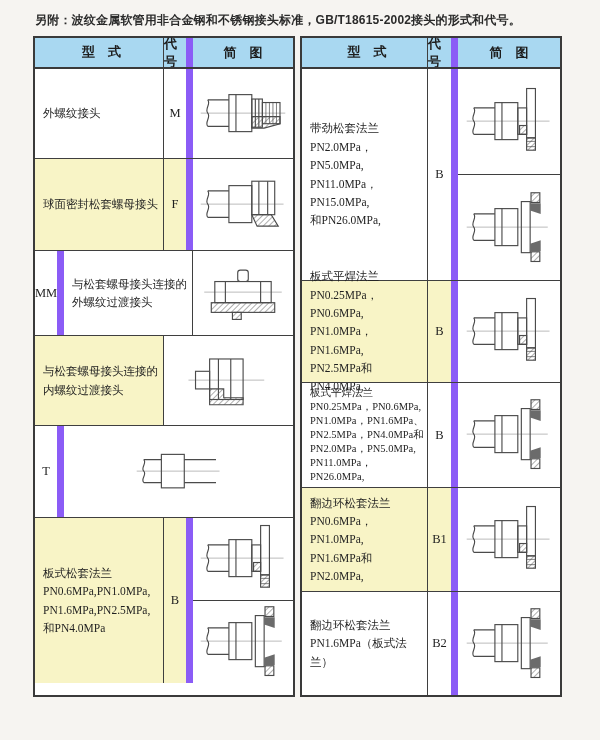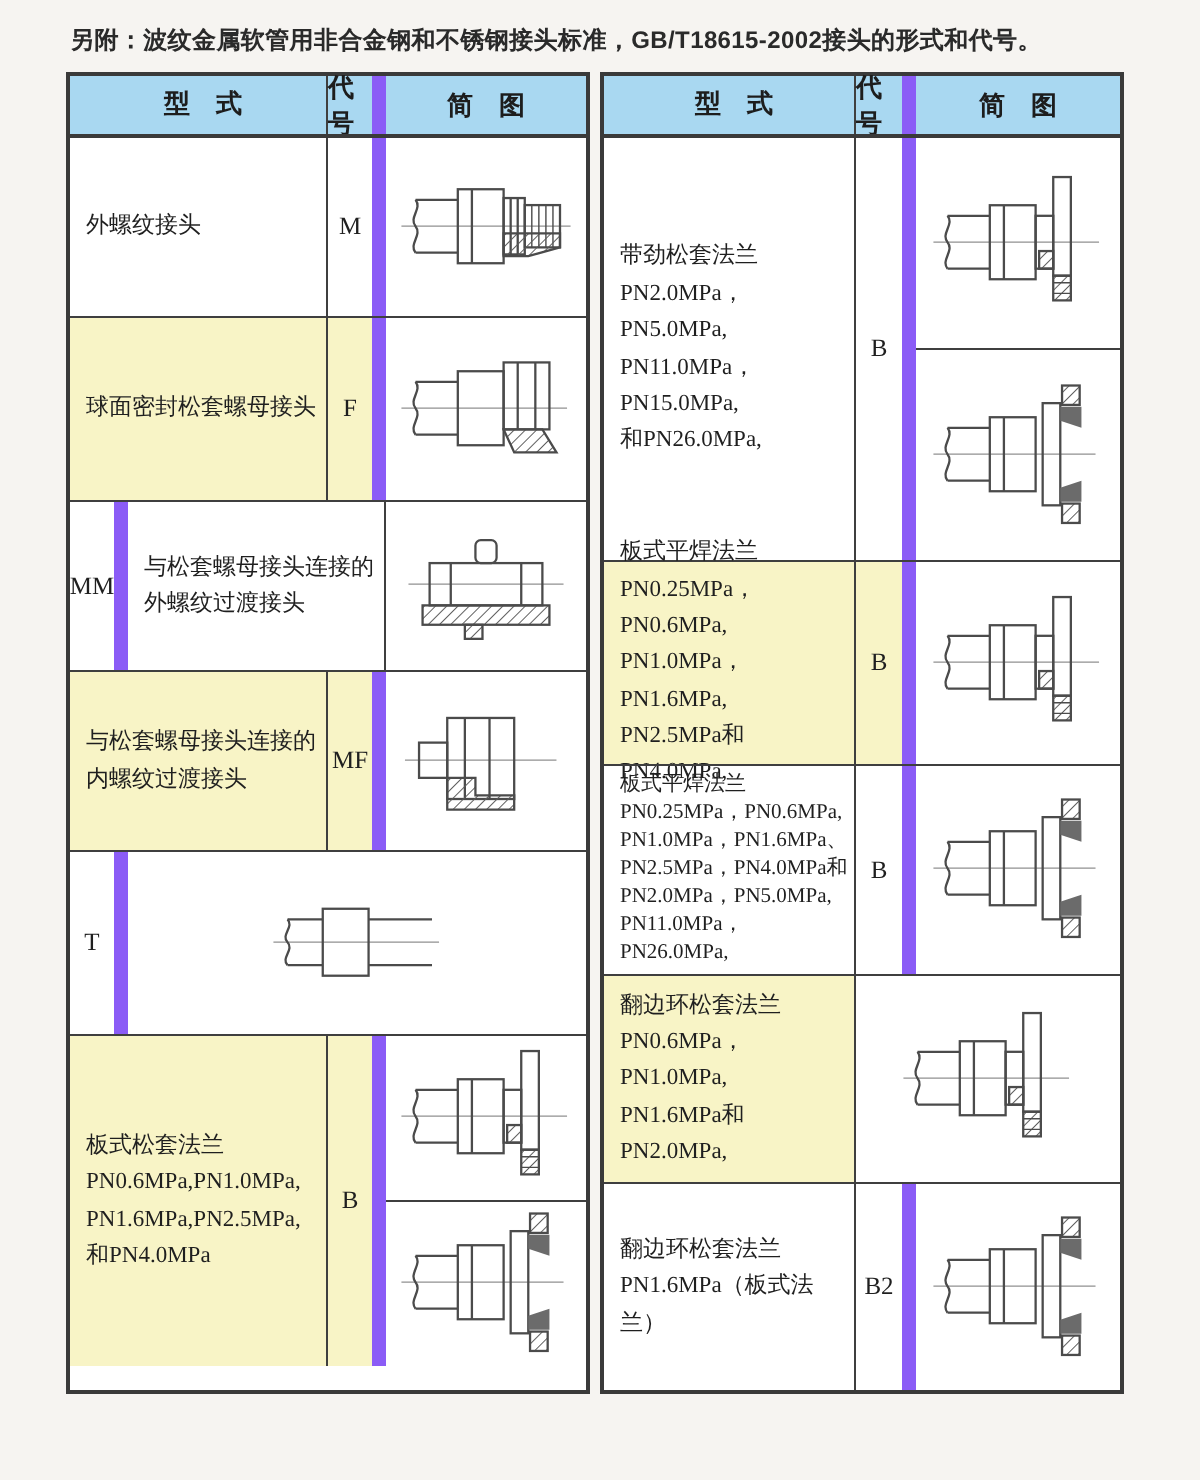--- a/index.html
+++ b/index.html
@@ -214,21 +214,20 @@
               <use href="#s-mm"></use>
             </svg>
           </div>
       </div>
     </div>
 
     <div class="row" style="height:90px">
       <div class="c type hl">
           <span>与松套螺母接头连接的内螺纹过渡接头</span>
         </div>
-      <div class="c code hl">MF</div>
       <div class="c diag">
         <div class="sub">
             <svg class="d" viewBox="0 0 104 84">
               <use href="#s-mf"></use>
             </svg>
           </div>
       </div>
     </div>
 
     <div class="row" style="height:92px">
@@ -329,20 +328,21 @@
           </div>
       </div>
     </div>
 
     <div class="row" style="height:104px">
       <div class="c type hl">
           <span>翻边环松套法兰
 PN0.6MPa，PN1.0MPa,
 PN1.6MPa和PN2.0MPa,</span>
         </div>
+      <div class="c code hl">B1</div>
       <div class="c diag">
         <div class="sub">
             <svg class="d" viewBox="0 0 104 84">
               <use href="#s-plate"></use>
             </svg>
           </div>
       </div>
     </div>
 
     <div class="row" style="height:104px">

